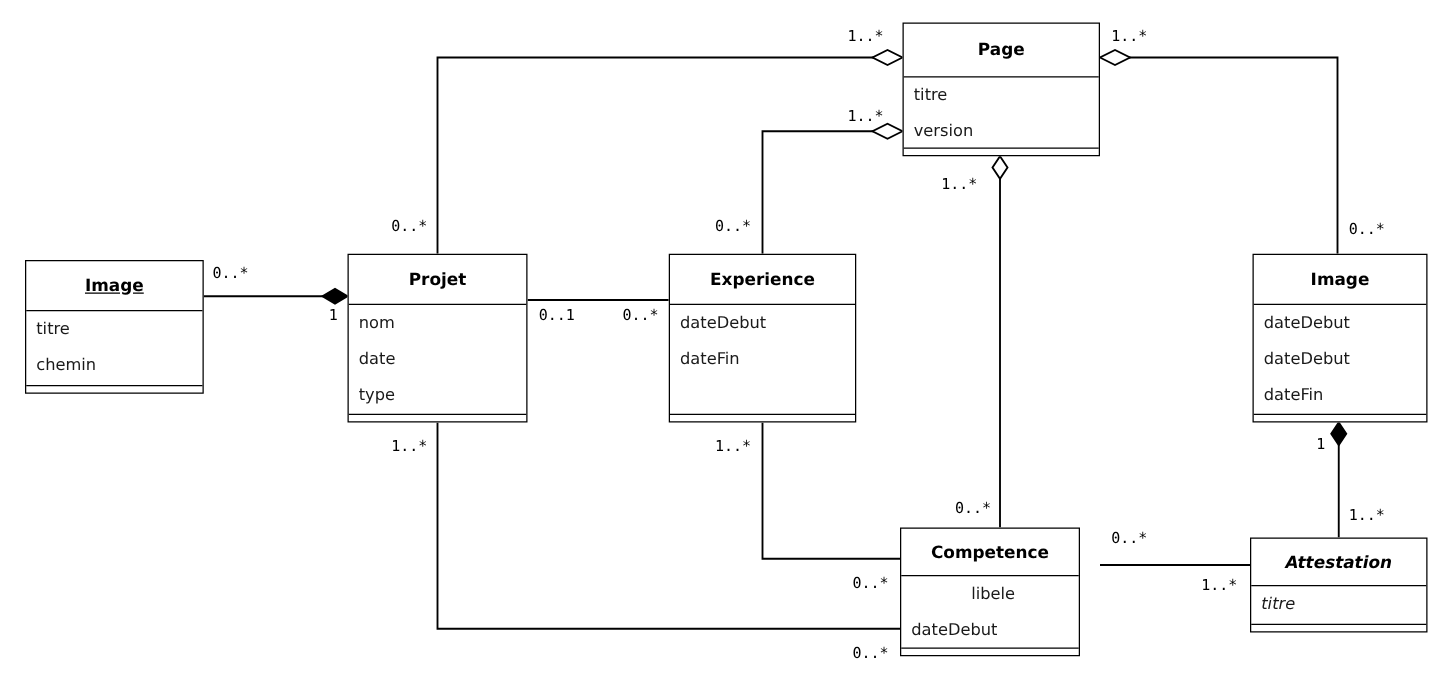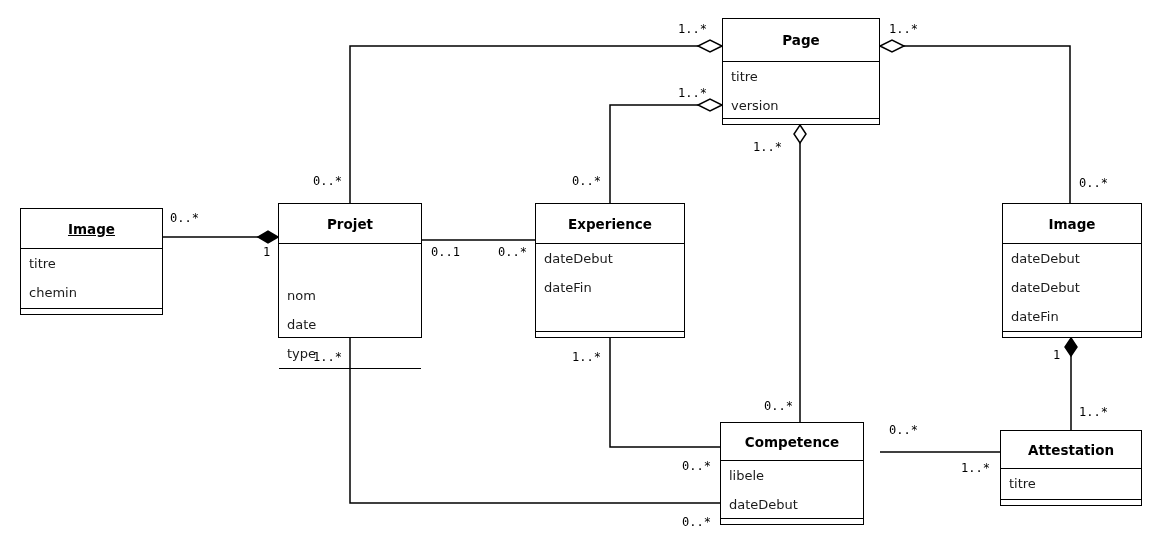--- a/index.html
+++ b/index.html
@@ -121,21 +121,21 @@
     <div class="uml-title" style="height:40px;text-decoration:underline;">Image</div>
     <div class="uml-attrs" style="height:65px;">
       <div class="uml-attr" style="height:29px;">titre</div>
       <div class="uml-attr" style="height:29px;">chemin</div>
       <div class="uml-foot"></div>
     </div>
   </div>
 
   <div class="uml-class" style="left:278px; top:203px; width:144px; height:135px;">
     <div class="uml-title" style="height:40px;">Projet</div>
-    <div class="uml-attrs" style="height:93px;margin-top:37px;">
+    <div class="uml-attrs" style="height:93px;">
       <div class="uml-attr" style="height:29px;">nom</div>
       <div class="uml-attr" style="height:29px;">date</div>
       <div class="uml-attr" style="height:29px;">type</div>
       <div class="uml-foot"></div>
     </div>
   </div>
 
   <div class="uml-class" style="left:535px; top:203px; width:150px; height:135px;">
     <div class="uml-title" style="height:40px;">Experience</div>
     <div class="uml-attrs" style="height:93px;">
@@ -160,27 +160,27 @@
       <div class="uml-attr" style="height:29px;">dateDebut</div>
       <div class="uml-attr" style="height:29px;">dateDebut</div>
       <div class="uml-attr" style="height:29px;">dateFin</div>
       <div class="uml-foot"></div>
     </div>
   </div>
 
   <div class="uml-class" style="left:720px; top:422px; width:144px; height:103px;">
     <div class="uml-title" style="height:38px;">Competence</div>
     <div class="uml-attrs" style="height:63px;">
-      <div class="uml-attr" style="height:29px;">libele</div>
-      <div class="uml-attr" style="height:29px;">dateDebut</div>
-      <div class="uml-foot"></div>
-    </div>
-  </div>
-
-  <div class="uml-class" style="left:1000px; top:430px; width:142px; height:76px;">
+      <div class="uml-attr" style="height:29px;margin-left:48px;">libele</div>
+      <div class="uml-attr" style="height:29px;">dateDebut</div>
+      <div class="uml-foot"></div>
+    </div>
+  </div>
+
+  <div class="uml-class" style="left:1000px; top:430px; width:142px; height:76px;font-style:italic;">
     <div class="uml-title" style="height:38px;">Attestation</div>
     <div class="uml-attrs" style="height:36px;">
       <div class="uml-attr" style="height:29px;">titre</div>
       <div class="uml-foot"></div>
     </div>
   </div>
 
   <div id="mult-layer">
       <div class="mult" style="left: 170px; top: 211px;">0..*</div>
       <div class="mult" style="left: 263px; top: 245px;">1</div>

